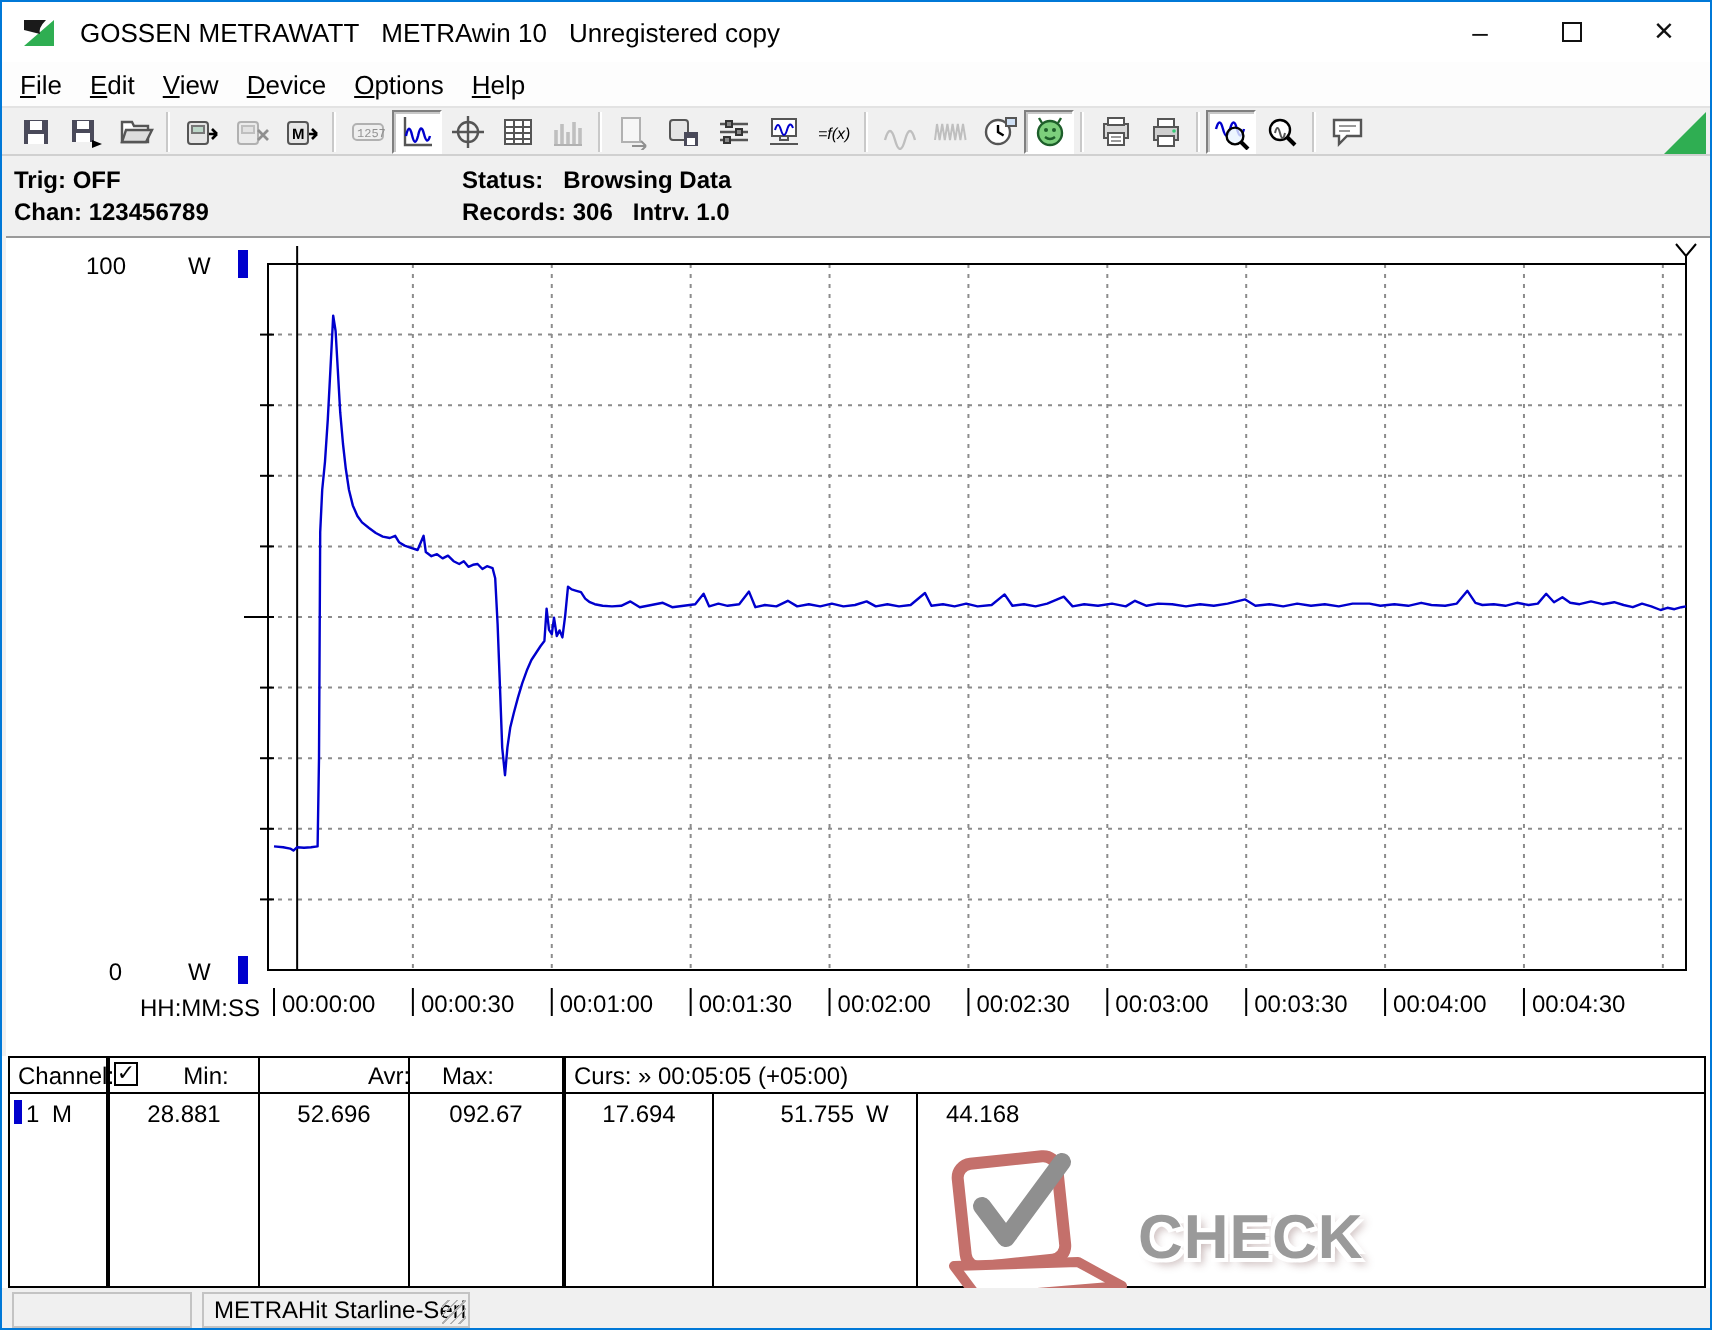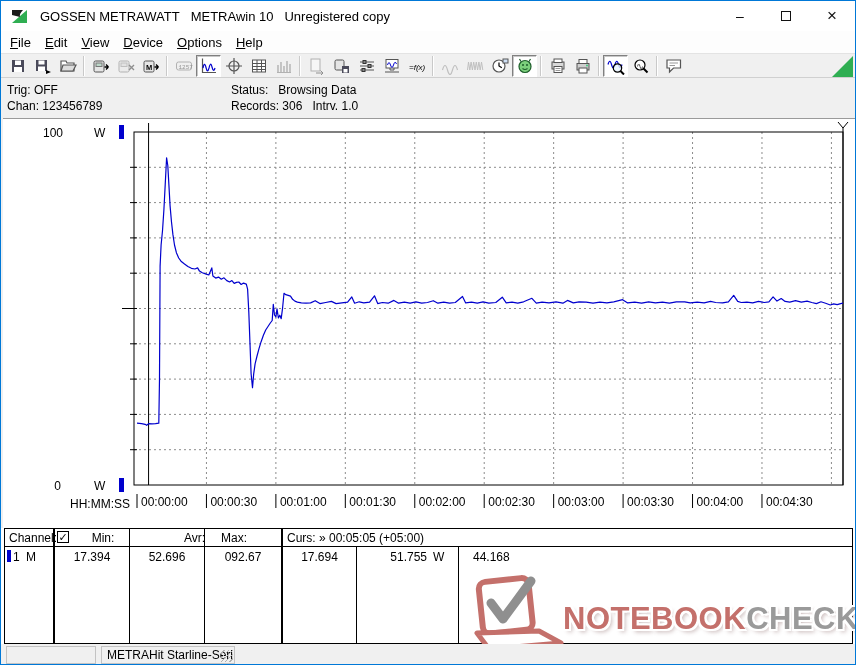--- a/index.html
+++ b/index.html
@@ -24,21 +24,21 @@
   
   .toolbar{position:absolute;left:0;top:52px;width:100%;height:25px;background:#f0f0f0;
     border-top:1px solid #e3e3e3;border-bottom:1px solid #d0d0d0;display:flex;align-items:center;padding-left:4px;}
   .tbtn{width:25px;height:22px;display:flex;align-items:center;justify-content:center;border:1px solid transparent;}
   .tbtn.pressed{background:#fff;border-color:#808080 #fff #fff #808080;box-shadow:inset 1px 1px 0 #c8c8c8;}
   .tbtn.disabled{opacity:.4;filter:grayscale(1);}
   .tsep{width:2px;height:20px;margin:0 3px;border-left:1px solid #c9c9c9;border-right:1px solid #fff;}
   .corner-triangle{position:absolute;right:2px;top:55px;width:0;height:0;
     border-bottom:21px solid #2fae52;border-left:21px solid transparent;}
   
-  .infobar{position:absolute;left:0;top:77px;width:100%;height:39px;background:#f0f0f0;}
+  .infobar{position:absolute;left:0;top:77px;width:100%;height:39px;background:#f0f0f0;font-weight:bold;}
   .info-line{position:absolute;white-space:pre;font-size:12px;}
   
   .chartpanel{position:absolute;left:2px;top:117px;width:852px;height:410px;background:#fff;border-top:1px solid #9a9a9a;padding-left:41px;}
   #chart-svg{position:absolute;left:0;top:0;}
   #chart-svg text{font-family:"Liberation Sans",sans-serif;font-size:12px;fill:#000;}
   
   .datatable{position:absolute;left:0;top:527px;width:856px;height:116px;background:#fff;}
   .cellline{position:absolute;background:#000;}
   .tcell{position:absolute;font-size:12px;white-space:pre;}
   .checkbox{position:absolute;width:12px;height:12px;border:1px solid #000;background:#fff;
@@ -366,39 +366,38 @@
     <span class="tcell" style="left:8px;top:3px;">Channel:</span>
     <div class="checkbox" style="left:56px;top:3px;"><span>✓</span></div>
     <span class="tcell" style="left:76px;top:3px;width:52px;text-align:center;">Min:</span>
     <span class="tcell" style="left:128px;top:3px;width:75px;text-align:center;margin-left:28px;">Avr:</span>
     <span class="tcell" style="left:203px;top:3px;width:60px;text-align:center;">Max:</span>
     <span class="tcell" style="left:286px;top:3px;">Curs: » 00:05:05 (+05:00)</span>
 
     <div class="chan-marker" style="left: 6px; top: 22px; background: rgb(0, 0, 205);"></div>
     <span class="tcell" style="left:12px;top:22px;">1</span>
     <span class="tcell" style="left:25px;top:22px;">M</span>
-    <span class="tcell" style="left:54px;top:22px;width:74px;text-align:center;">17.394</span>
+    <span class="tcell" style="left:54px;top:22px;width:74px;text-align:center;">28.881</span>
     <span class="tcell" style="left:129px;top:22px;width:74px;text-align:center;">52.696</span>
     <span class="tcell" style="left:204px;top:22px;width:76px;text-align:center;">092.67</span>
     <span class="tcell" style="left:282px;top:22px;width:73px;text-align:center;">17.694</span>
     <span class="tcell" style="left:356px;top:22px;width:70px;text-align:right;">51.755</span>
     <span class="tcell" style="left:432px;top:22px;">W</span>
     <span class="tcell" style="left:472px;top:22px;">44.168</span>
   </div>
 
   <div class="watermark">
     <svg width="100" height="92" viewBox="0 0 100 92" style="flex:none;">
       <g transform="rotate(-6 45 35)">
         <rect x="12" y="6" width="50" height="52" rx="7" fill="#fff" stroke="#c4706b" stroke-width="6"></rect>
       </g>
       <path d="M22 30 L34 46 L62 8" fill="none" stroke="#8f8f8f" stroke-width="9" stroke-linecap="round" stroke-linejoin="round"></path>
       <path d="M8 60 L70 58 L92 70 L20 76 Z" fill="#fff" stroke="#c4706b" stroke-width="5" stroke-linejoin="round"></path>
       <path d="M26 75 L54 74 L39 90 Z" fill="#c4706b" stroke="#c4706b" stroke-width="3" stroke-linejoin="round"></path>
     </svg>
-    <span class="wm-text" style="margin-left: -6px; color: rgb(196, 112, 107);">NOTEBOOK</span>
       <span class="wm-text" style="color: rgb(154, 154, 154);">CHECK</span>
   </div>
 
   <div class="statusbar">
     <div class="sb-panel sb2"></div>
     <div class="sb-panel sb3">
       <span>METRAHit Starline-Seri</span>
       <div class="grip"></div>
     </div>
   </div>

